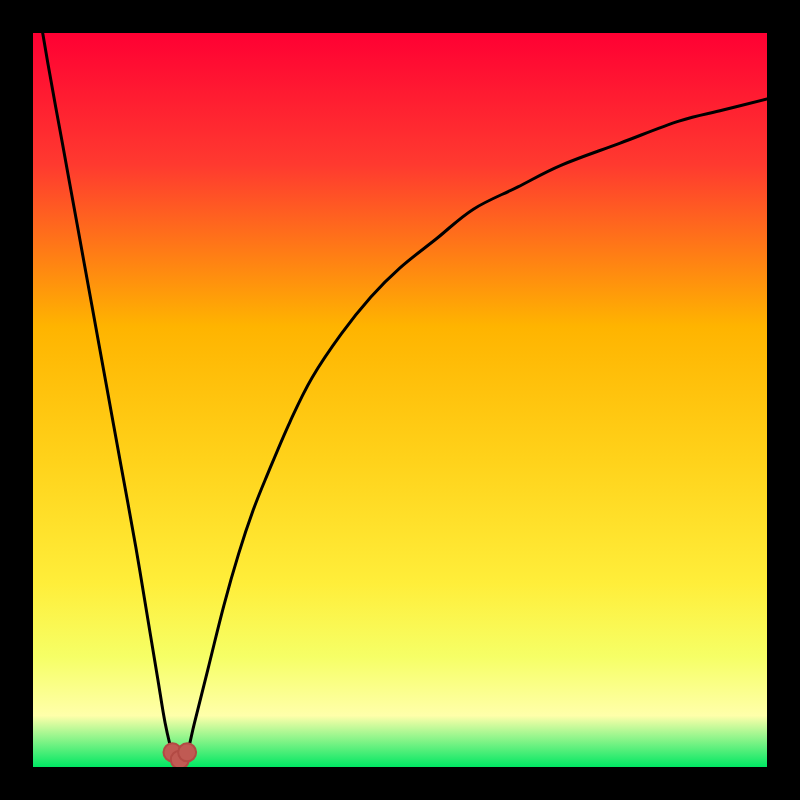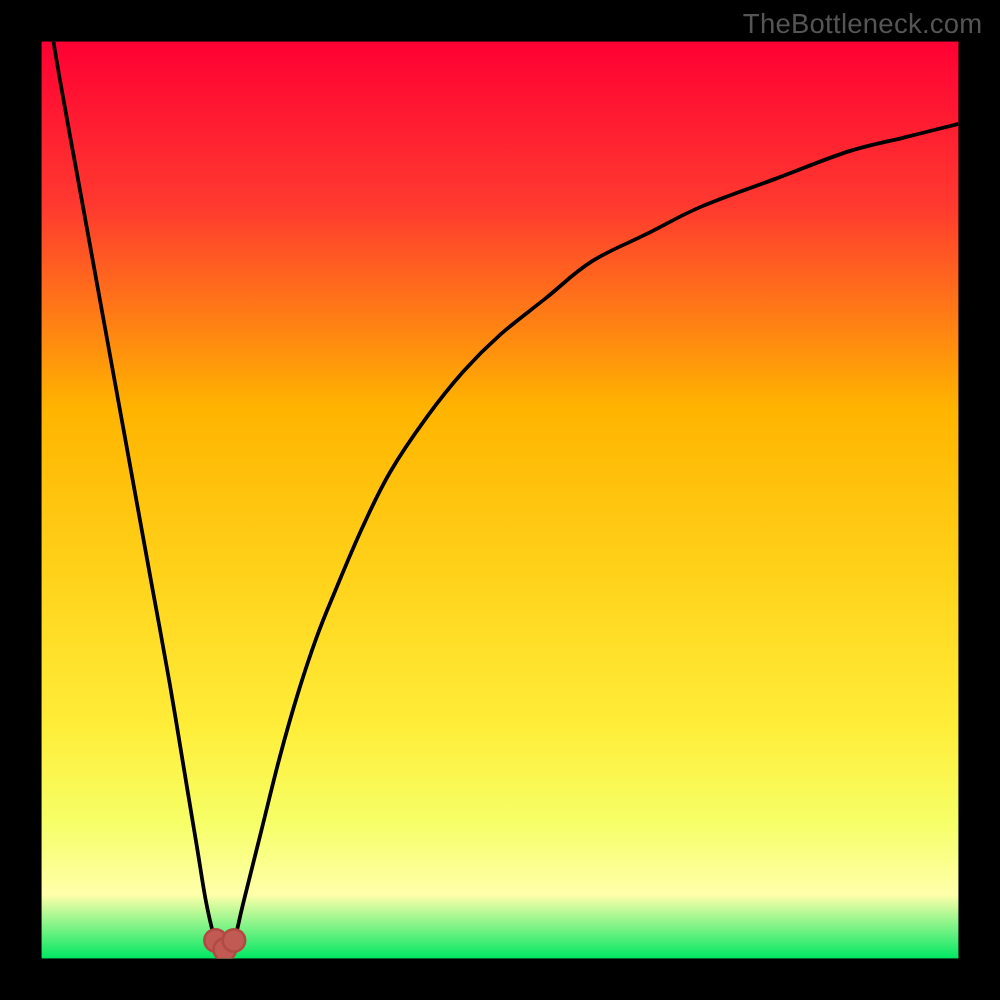--- a/index.html
+++ b/index.html
@@ -59,14 +59,13 @@
       <rect x="0" y="0" width="734" height="734" fill="url(#bg-grad)"></rect>
       <path id="curve-path" fill="none" stroke="#000000" stroke-width="3" stroke-linecap="round" stroke-linejoin="round" d="M 0 -58.72000000000003 C 2.6424 -42.86560000000002, 9.395199999999999 -1.0275999999999925, 14.68 29.360000000000014 C 19.9648 59.74760000000002, 24.0752 81.03360000000002, 29.36 110.10000000000002 C 34.6448 139.1664, 38.7552 161.77360000000004, 44.04 190.84000000000003 C 49.324799999999996 219.90640000000002, 53.435199999999995 242.5136, 58.72 271.58 C 64.0048 300.64639999999997, 68.1152 323.2536, 73.4 352.32 C 78.68480000000001 381.3864, 82.7952 403.9936, 88.08 433.06 C 93.3648 462.1264, 97.4752 483.41239999999993, 102.76 513.8 C 108.04480000000001 544.1876, 113.4764 578.0984, 117.44 601.88 C 121.4036 625.6616, 122.13760000000002 630.0655999999999, 124.78000000000002 645.92 C 127.42240000000001 661.7744, 129.4776 676.748, 132.12 689.96 C 134.7624 703.172, 136.8176 712.714, 139.46 719.32 C 142.10240000000002 725.926, 144.1576 726.66, 146.8 726.66 C 149.44240000000002 726.66, 151.49759999999998 725.926, 154.14 719.32 C 156.7824 712.714, 157.51639999999998 705.8144000000001, 161.48 689.96 C 165.4436 674.1056, 170.8752 652.3792, 176.16 631.24 C 181.4448 610.1008, 185.5552 592.338, 190.84 572.52 C 196.1248 552.702, 200.23520000000002 538.3156, 205.52 521.14 C 210.8048 503.9644, 214.9152 491.63320000000004, 220.2 477.1 C 225.48479999999998 462.5668, 228.274 456.2544, 234.88 440.4 C 241.486 424.5456, 248.97279999999998 406.1956, 256.9 389.02000000000004 C 264.8272 371.84440000000006, 269.6716 360.83439999999996, 278.92 344.97999999999996 C 288.1684 329.12559999999996, 297.7104 315.47319999999996, 308.28 300.94 C 318.84959999999995 286.40680000000003, 327.0704 276.1308, 337.64 264.24 C 348.20959999999997 252.3492, 355.1092 245.44959999999995, 367 234.87999999999994 C 378.8908 224.31039999999993, 390.48800000000006 216.08959999999996, 403.70000000000005 205.51999999999998 C 416.91200000000003 194.9504, 425.8668 185.40839999999997, 440.4 176.15999999999997 C 454.93319999999994 166.91159999999996, 468.5856 162.06719999999999, 484.44 154.14 C 500.2944 146.2128, 509.9832 140.0472, 528.48 132.12 C 546.9768 124.1928, 566.0608000000001 118.02720000000002, 587.2 110.10000000000002 C 608.3392 102.17280000000002, 627.4232 94.02540000000006, 645.92 88.08000000000004 C 664.4168 82.13460000000002, 674.1055999999999 81.03359999999995, 689.9599999999999 77.06999999999994 C 705.8144 73.10639999999992, 726.0728 68.04179999999994, 734 66.05999999999995"></path>
       <g id="markers">
           <circle cx="139.46" cy="719.32" r="9" fill="#c05a53" stroke="#b24a44" stroke-width="2"></circle>
           <circle cx="146.8" cy="726.66" r="9" fill="#c05a53" stroke="#b24a44" stroke-width="2"></circle>
           <circle cx="154.14" cy="719.32" r="9" fill="#c05a53" stroke="#b24a44" stroke-width="2"></circle>
         </g>
     </svg>
   </div>
 
-  <div class="watermark">TheBottleneck.com</div>
 </div>
 
 </body></html>

